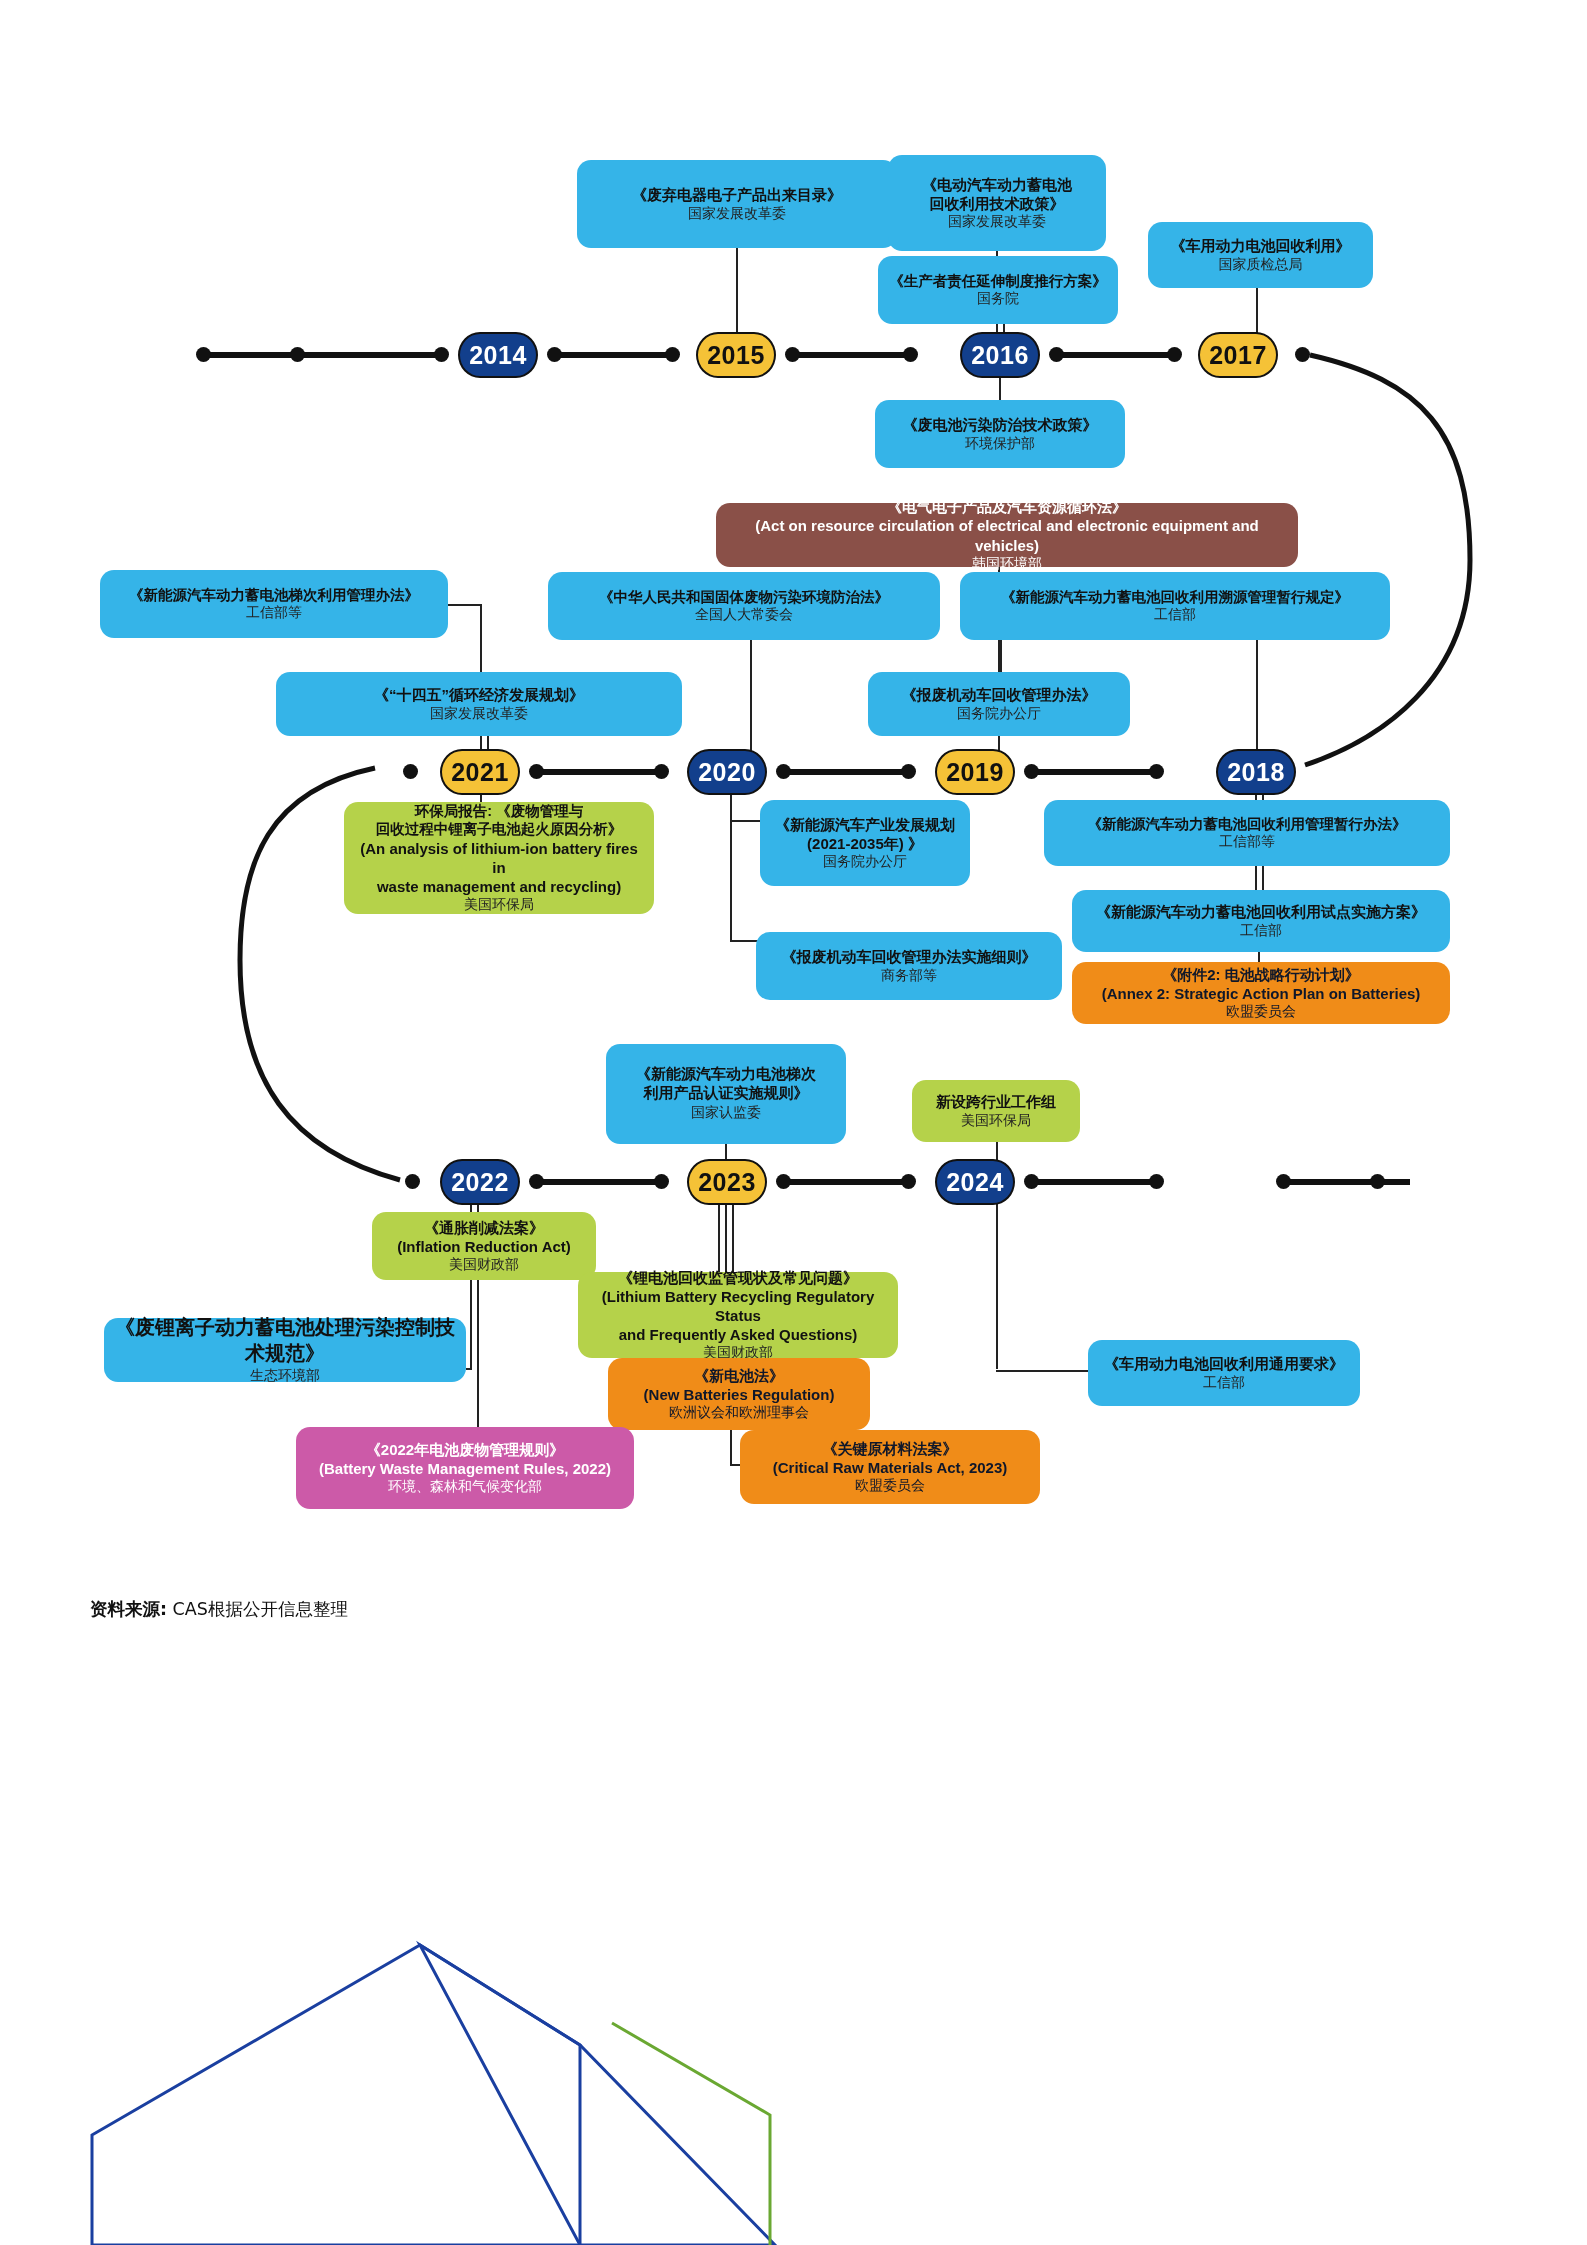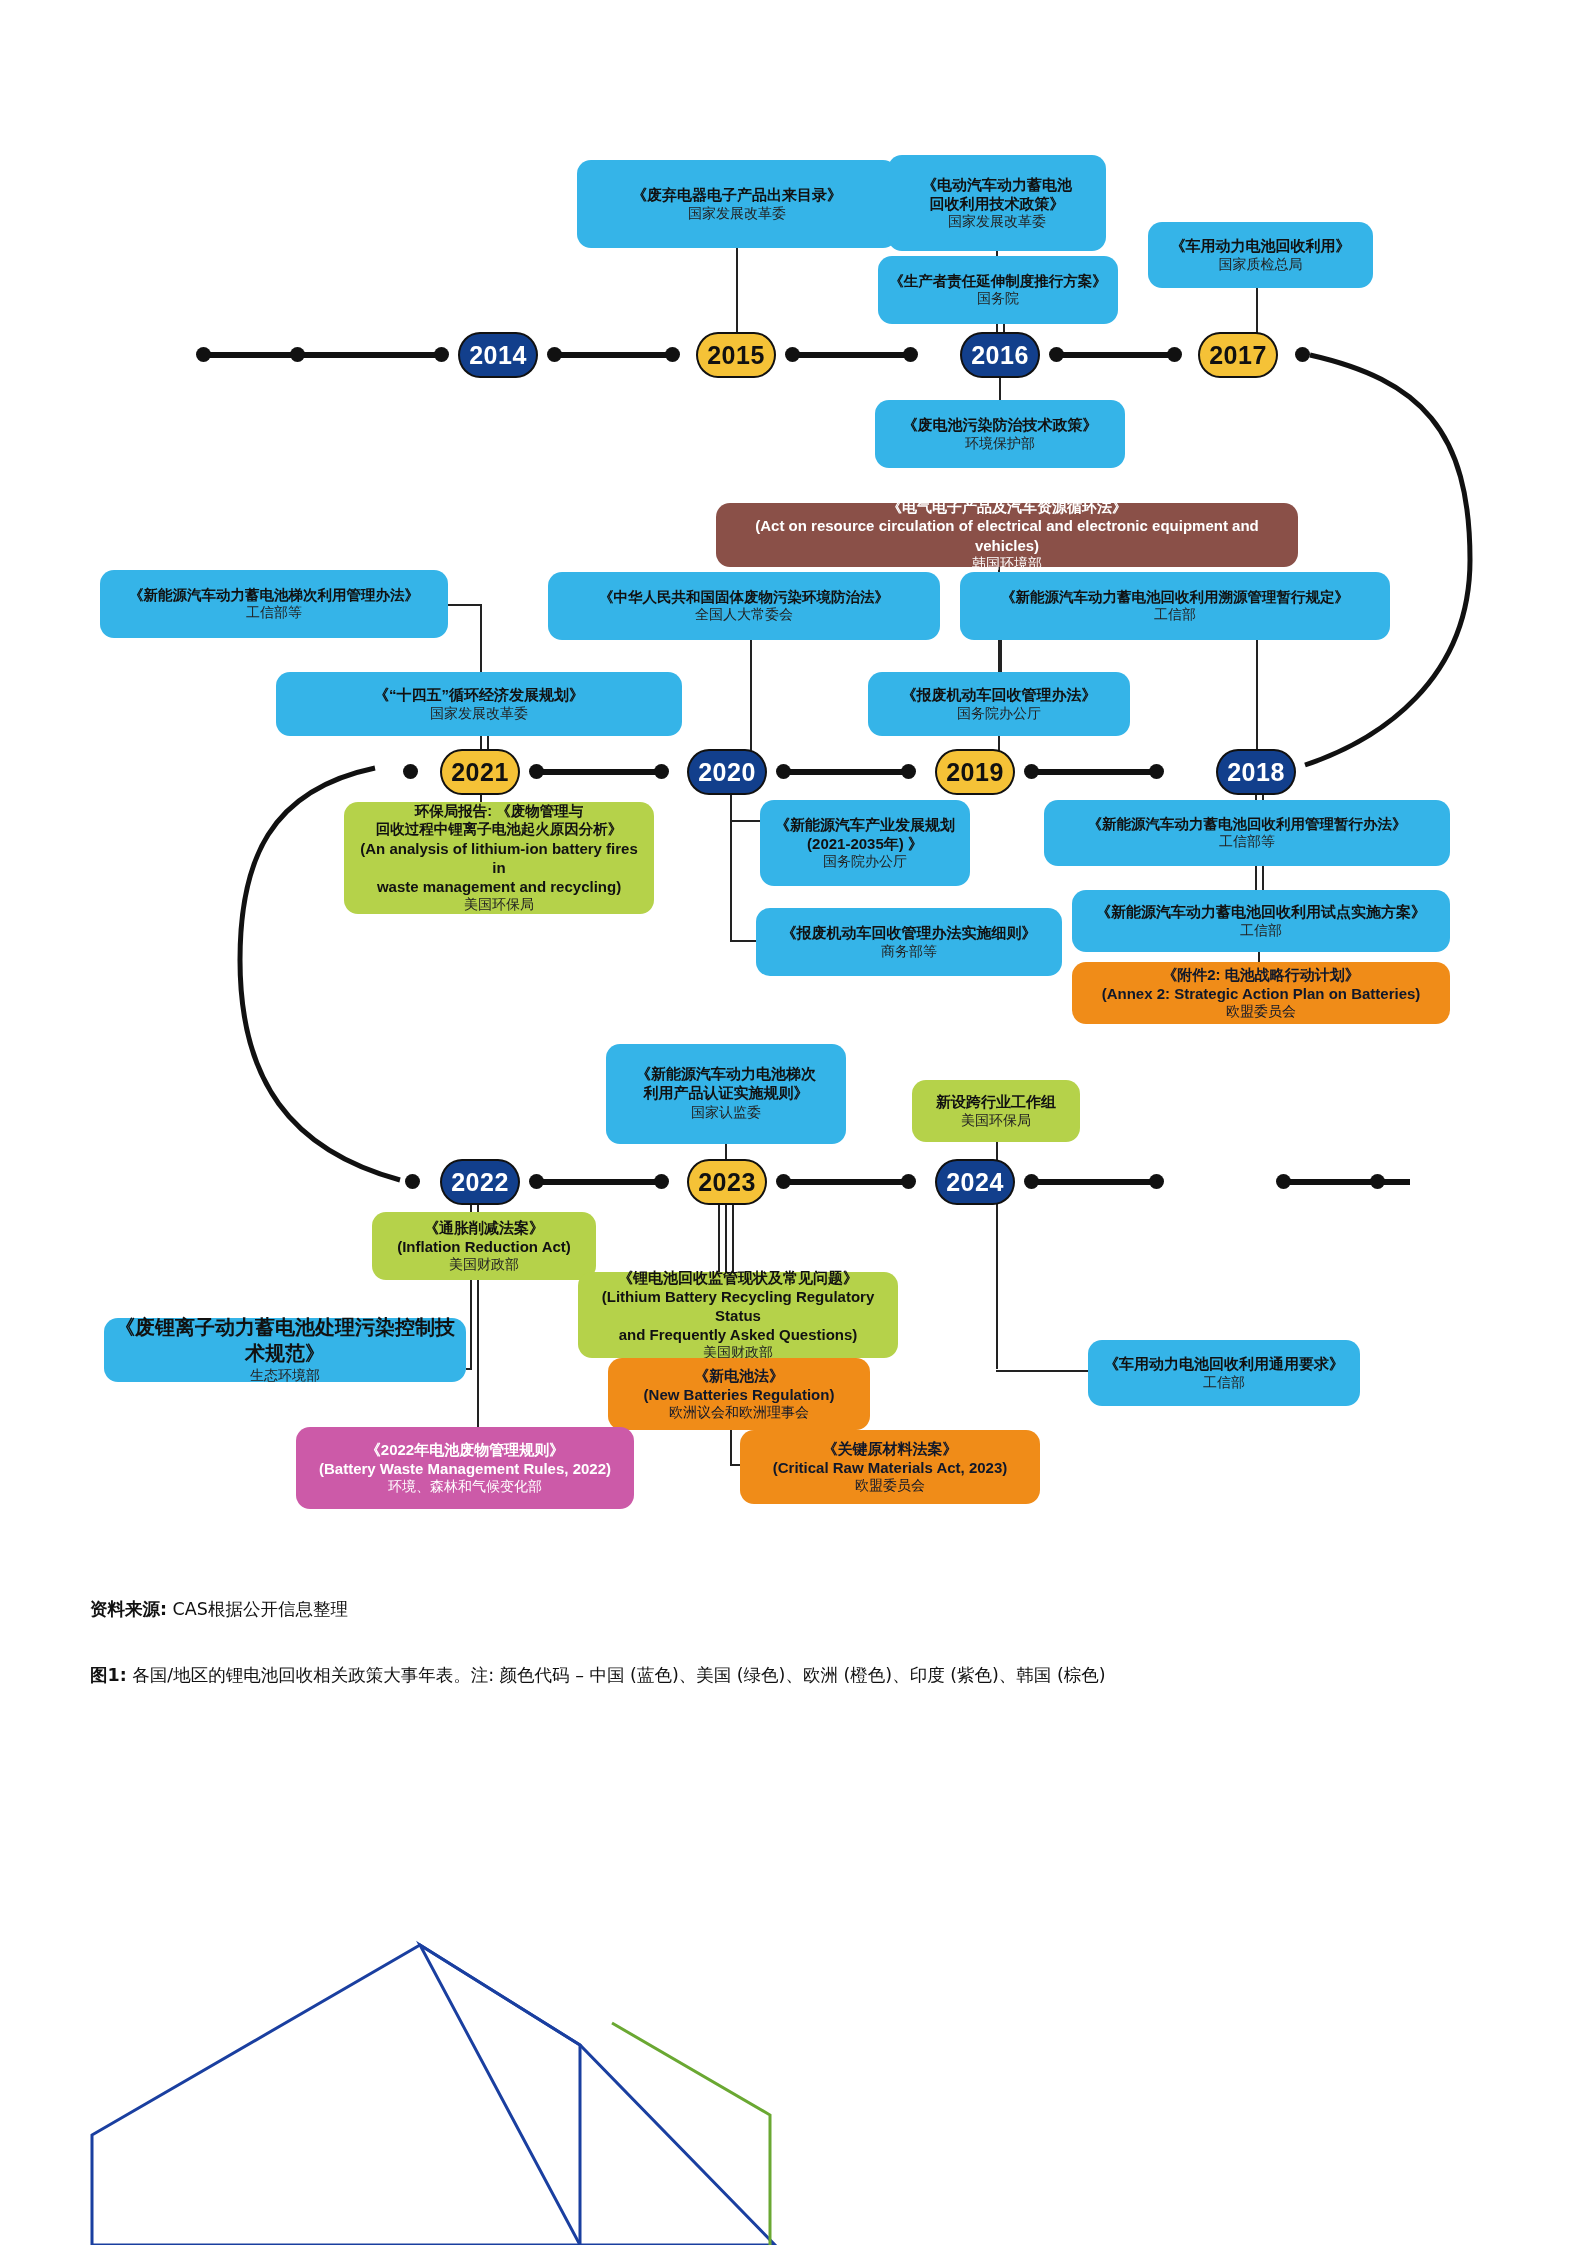--- a/index.html
+++ b/index.html
@@ -213,21 +213,21 @@
     <div class="t1" style="white-space:pre-line;">《新能源汽车产业发展规划
 (2021-2035年) 》</div>
     <div class="t3">国务院办公厅</div>
   </div>
 
   <div class="box cn" style="left:1044px; top:800px; width:406px; height:66px;">
     <div class="t1" style="font-size:14.5px;">《新能源汽车动力蓄电池回收利用管理暂行办法》</div>
     <div class="t3">工信部等</div>
   </div>
 
-  <div class="box cn" style="left:756px; top:908px; width:306px; height:68px;">
+  <div class="box cn" style="left:756px; top:932px; width:306px; height:68px;">
     <div class="t1">《报废机动车回收管理办法实施细则》</div>
     <div class="t3">商务部等</div>
   </div>
 
   <div class="box cn" style="left:1072px; top:890px; width:378px; height:62px;">
     <div class="t1">《新能源汽车动力蓄电池回收利用试点实施方案》</div>
     <div class="t3">工信部</div>
   </div>
 
   <div class="box eu" style="left:1072px; top:962px; width:378px; height:62px;">
@@ -331,24 +331,20 @@
   <div class="conn v" style="left:730px; top:1430px; height:34px;"></div>
   <div class="conn h" style="left:730px; top:1464px; width:16px;"></div>
   <div class="conn v" style="left:996px; top:1205px; height:164px;"></div>
   <div class="conn h" style="left:996px; top:1370px; width:96px;"></div>
 
   <div class="caption" style="left:90px; top:1594px; width:1400px;">
     <b>资料来源:</b>
     <span>CAS根据公开信息整理</span>
   </div>
 
-  <div class="caption" style="left:90px; top:1660px; width:1385px;">
-    <b>图1:</b>
-    <span>各国/地区的锂电池回收相关政策大事年表。注: 颜色代码 – 中国 (蓝色)、美国 (绿色)、欧洲 (橙色)、印度 (紫色)、韩国 (棕色)</span>
-  </div>
 
   <svg class="footer-deco" viewBox="0 0 1587 415">
     <polygon points="92,305 420,115 580,215 580,415 92,415" fill="none" stroke="#1a3fa0" stroke-width="3"></polygon>
     <polygon points="420,115 580,215 775,415 580,415" fill="none" stroke="#1a3fa0" stroke-width="3"></polygon>
     <polyline points="612,193 770,285 770,415" fill="none" stroke="#6aa832" stroke-width="3"></polyline>
   </svg>
 
 </div>
 
 </body></html>

